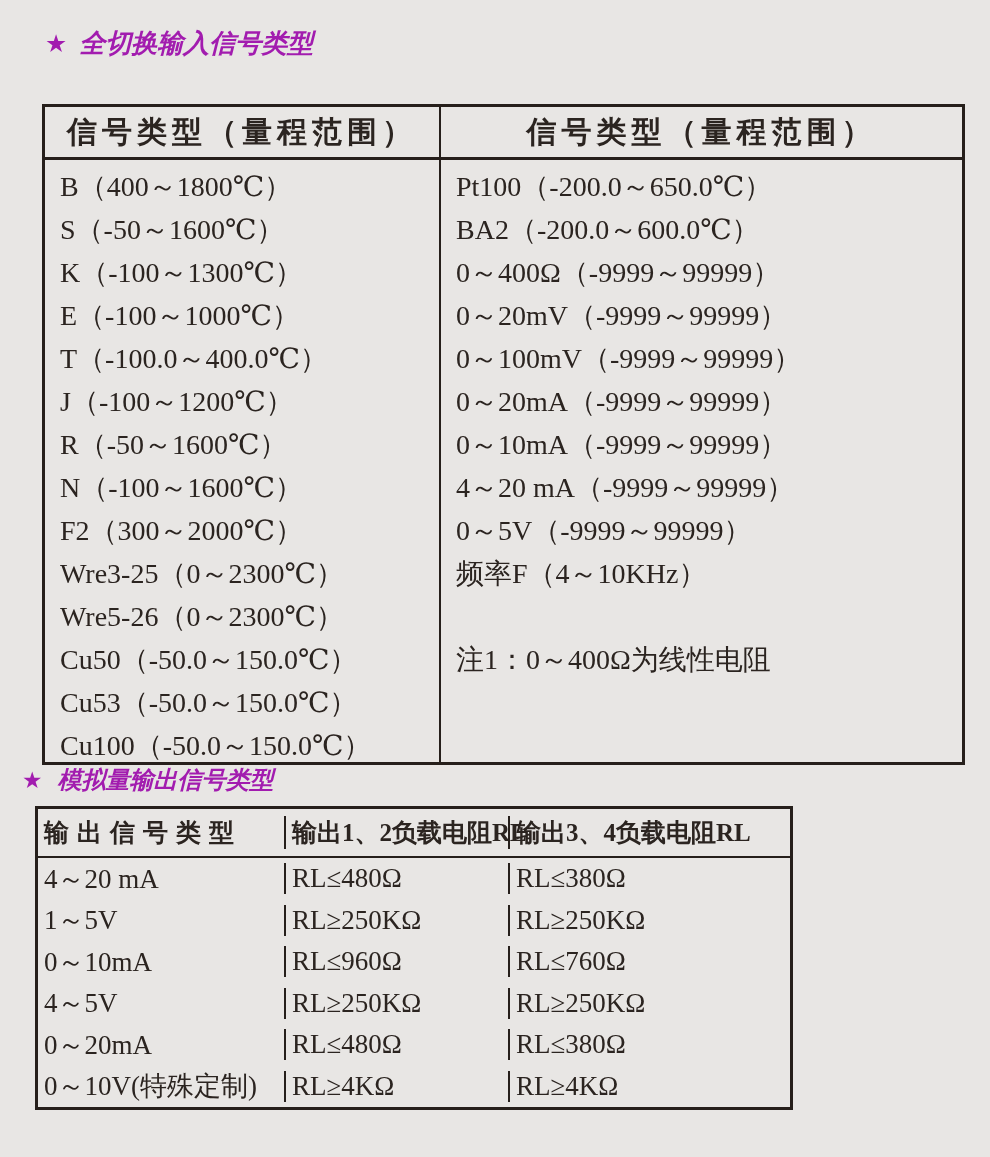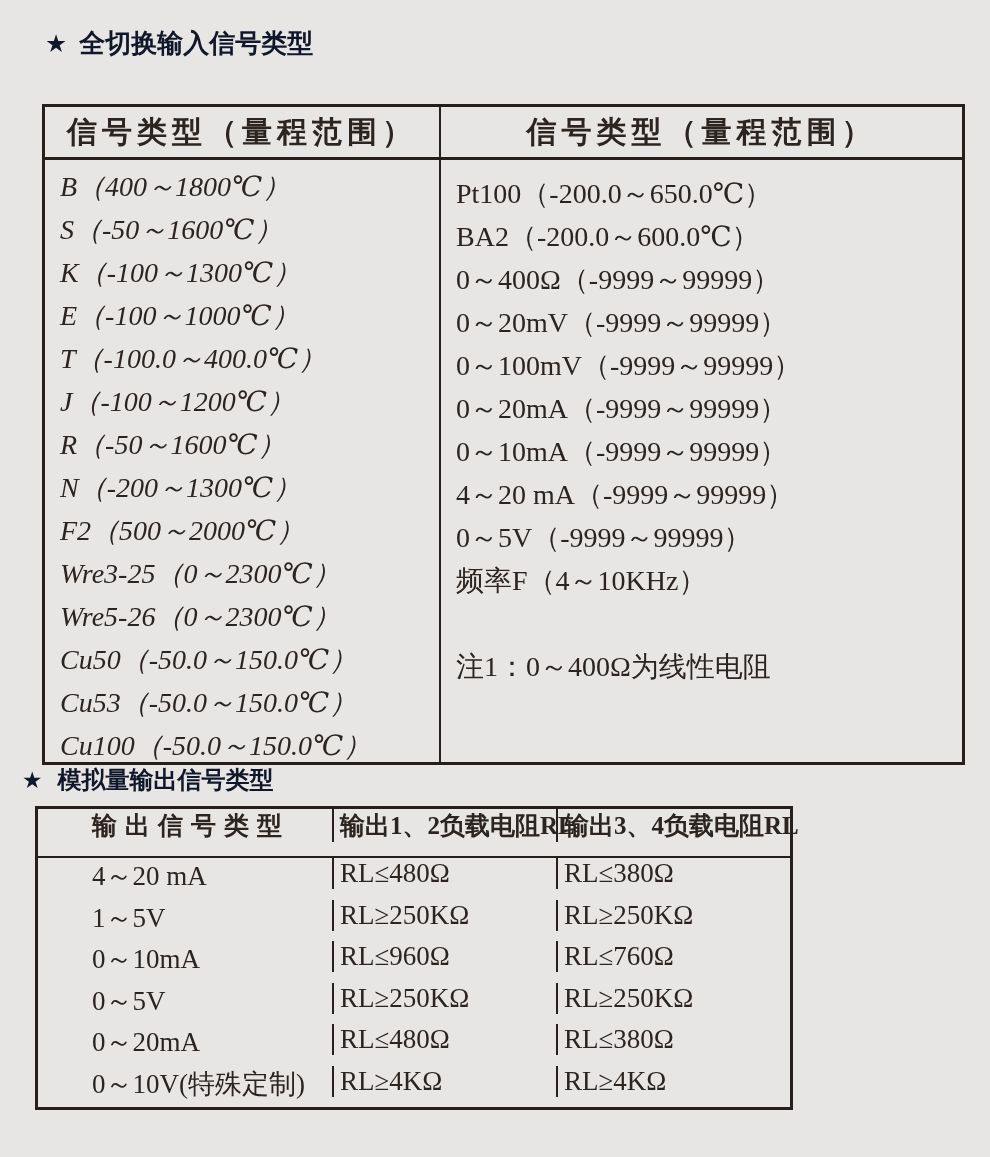--- a/index.html
+++ b/index.html
@@ -13,22 +13,23 @@
     background:var(--bg);
     color:var(--ink);
     font-family:"Liberation Serif","DejaVu Serif",serif;
     position:relative;
     overflow:hidden;
   }
   .title{
     position:absolute;
     font-family:"DejaVu Sans","Liberation Sans",sans-serif;
     font-weight:600;
-    color:#0f172a;
+    color:#a21caf;
     white-space:nowrap;
+    font-style:italic;
   }
   #title1{left:45px;top:26px;font-size:26px;}
   #title2{left:22px;top:764px;font-size:24px;}
   .star{margin-right:12px;font-size:0.95em;}
   #title2 .star{margin-right:15px;}
 
   
   #table1{
     position:absolute;left:42px;top:104px;
     width:917px;height:655px;
@@ -37,34 +38,34 @@
   }
   .t1-head{display:flex;height:50px;border-bottom:3px solid var(--line);flex-shrink:0;}
   .col-left{width:396px;flex-shrink:0;border-right:2px solid var(--line);box-sizing:border-box;}
   .col-right{flex:1;}
   .hcell{
     display:flex;align-items:center;justify-content:center;
     font-weight:bold;font-size:30px;letter-spacing:5px;
     white-space:nowrap;
   }
   .t1-body{flex:1;display:flex;min-height:0;}
-  .t1-body .col-left{padding:5px 0 14px 15px;font-style:italic;}
-  .t1-body .col-right{padding:12px 0 0 15px;}
+  .t1-body .col-left{padding:5px 0 14px 15px;}
+  .t1-body .col-right{padding:5px 0 0 15px;}
   .t1-row{height:43px;line-height:43px;font-size:28px;white-space:nowrap;}
   .spacer{height:43px;}
 
   
   #table2{
     position:absolute;left:35px;top:806px;
     width:752px;height:298px;
     border:3px solid var(--line);
     display:flex;flex-direction:column;
     font-size:27px;
   }
-  .t2-row{display:flex;align-items:flex-start;padding-left:48px;}
+  .t2-row{display:flex;align-items:center;}
   .t2-head{height:47px;border-bottom:2px solid var(--line);flex-shrink:0;font-weight:bold;font-size:25px;}
   #t2-body{flex:1;display:flex;flex-direction:column;min-height:0;}
   #t2-body .t2-row{flex:1;}
   .t2-row .cell{
     display:flex;align-items:center;
     padding-left:6px;white-space:nowrap;
     box-sizing:border-box;
   }
   .c0{width:246px;flex-shrink:0;}
   .c1{width:224px;flex-shrink:0;border-left:2px solid var(--line);}
@@ -87,22 +88,22 @@
     </div>
     <div class="t1-body">
       <div class="col-left">
           <div class="t1-row">B（400～1800℃）</div>
           <div class="t1-row">S（-50～1600℃）</div>
           <div class="t1-row">K（-100～1300℃）</div>
           <div class="t1-row">E（-100～1000℃）</div>
           <div class="t1-row">T（-100.0～400.0℃）</div>
           <div class="t1-row">J（-100～1200℃）</div>
           <div class="t1-row">R（-50～1600℃）</div>
-          <div class="t1-row">N（-200～1300℃）</div>
-          <div class="t1-row">F2（500～2000℃）</div>
+          <div class="t1-row">N（-100～1600℃）</div>
+          <div class="t1-row">F2（300～2000℃）</div>
           <div class="t1-row">Wre3-25（0～2300℃）</div>
           <div class="t1-row">Wre5-26（0～2300℃）</div>
           <div class="t1-row">Cu50（-50.0～150.0℃）</div>
           <div class="t1-row">Cu53（-50.0～150.0℃）</div>
           <div class="t1-row">Cu100（-50.0～150.0℃）</div>
         </div>
       <div class="col-right">
         <div>
             <div class="t1-row">Pt100（-200.0～650.0℃）</div>
             <div class="t1-row">BA2（-200.0～600.0℃）</div>
@@ -141,21 +142,21 @@
           <div class="cell c0">1～5V</div>
           <div class="cell c1">RL≥250KΩ</div>
           <div class="cell c2">RL≥250KΩ</div>
         </div>
         <div class="t2-row">
           <div class="cell c0">0～10mA</div>
           <div class="cell c1">RL≤960Ω</div>
           <div class="cell c2">RL≤760Ω</div>
         </div>
         <div class="t2-row">
-          <div class="cell c0">0～5V</div>
+          <div class="cell c0">4～5V</div>
           <div class="cell c1">RL≥250KΩ</div>
           <div class="cell c2">RL≥250KΩ</div>
         </div>
         <div class="t2-row">
           <div class="cell c0">0～20mA</div>
           <div class="cell c1">RL≤480Ω</div>
           <div class="cell c2">RL≤380Ω</div>
         </div>
         <div class="t2-row">
           <div class="cell c0">0～10V(特殊定制)</div>

